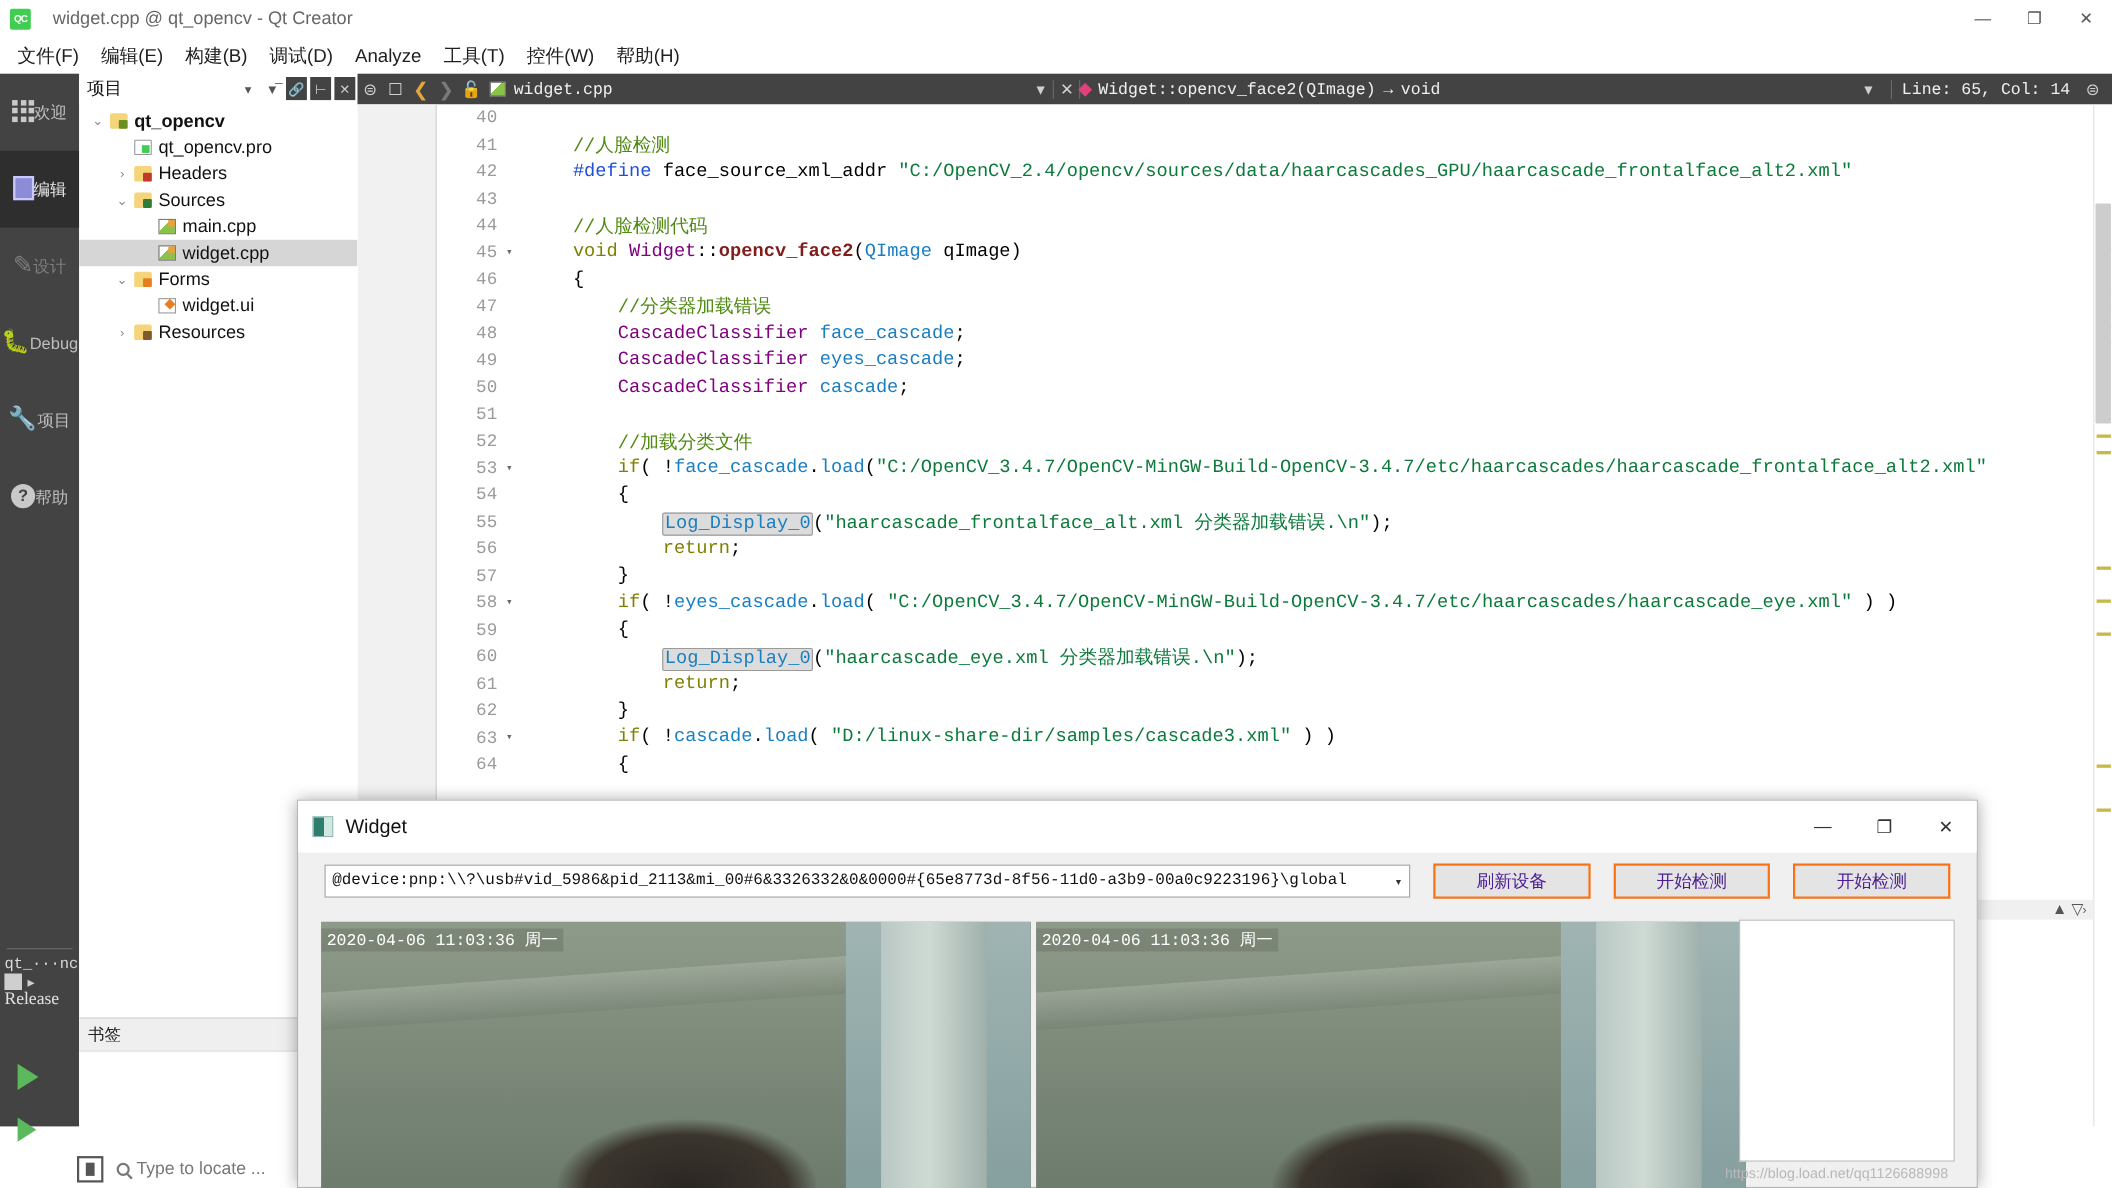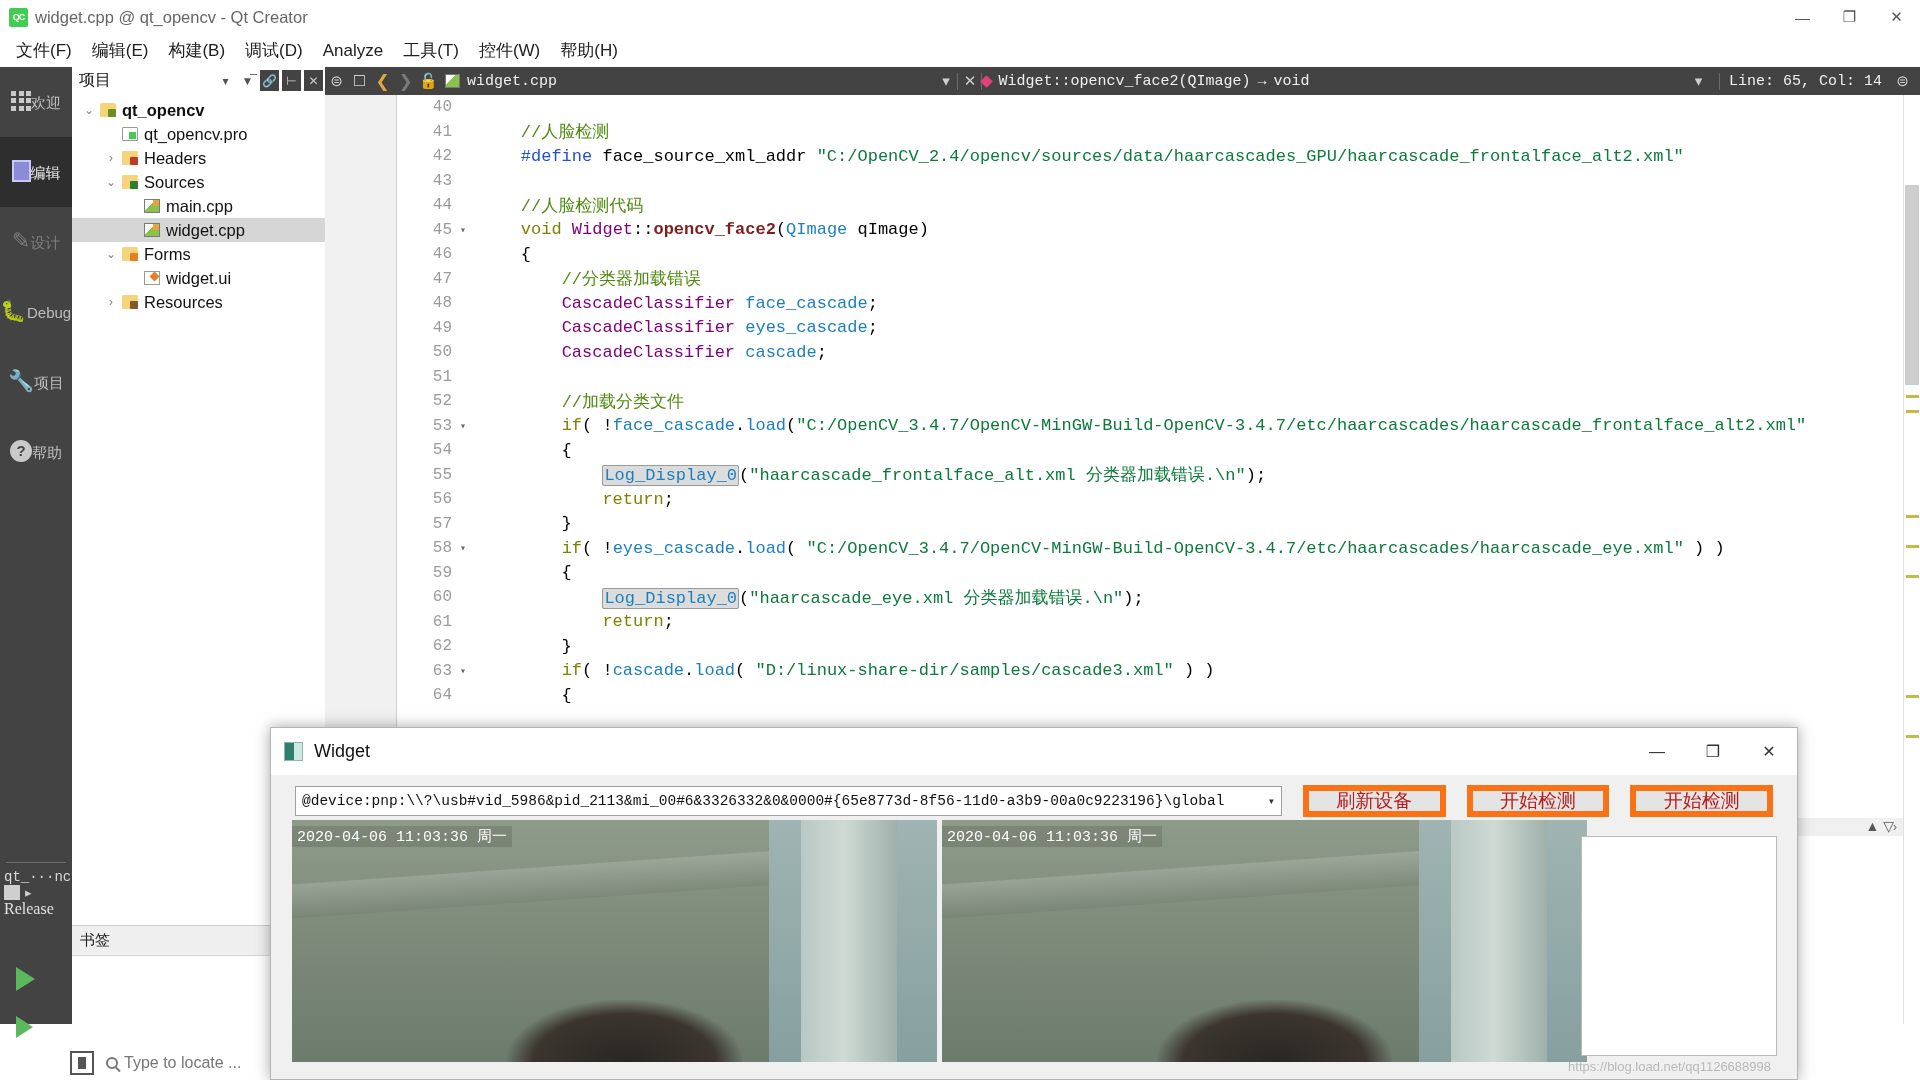--- a/index.html
+++ b/index.html
@@ -8,21 +8,21 @@
 
   #app { position:relative; width:1920px; height:1080px; }
 
   
   .titlebar { position:absolute; left:0; top:0; width:1920px; height:34px;
               background:#ffffff; display:flex; align-items:center; }
   .qc-logo { width:19px; height:19px; margin-left:9px; background:#41cd52;
              border-radius:2px; color:#fff; font-size:9px; font-weight:bold;
              display:flex; align-items:center; justify-content:center;
              font-family:"Liberation Sans", sans-serif; letter-spacing:-1px;}
-  .title-text { margin-left:7px; font-size:16.5px; color:#666; }
+  .title-text { margin-left:20px; font-size:16.5px; color:#666; }
   .wbtns { position:absolute; right:0; top:0; height:34px; display:flex; }
   .wbtn { width:47px; height:34px; display:flex; align-items:center;
           justify-content:center; color:#555; font-size:15px; }
 
   
   .menubar { position:absolute; left:0; top:34px; width:1736px; height:33px;
              background:#fff; display:flex; align-items:center; padding-left:6px; }
   .menu-item { font-size:17px; color:#202020; padding:3px 10px; }
 
   
@@ -197,25 +197,25 @@
   .dlg-wb { width:56px; display:flex; align-items:center; justify-content:center;
             color:#333; font-size:16px; }
 
   .dlg-row { height:52px; display:flex; align-items:center; padding:0 24px; gap:21px; }
   .combo { flex:none; width:987px; height:30px; background:#fff;
            border:1px solid #a0a0a0; display:flex; align-items:center;
            padding:0 6px; font-family:"Liberation Mono", monospace;
            font-size:14.5px; color:#111; white-space:nowrap; overflow:hidden; }
   .combo .cval { flex:1 1 auto; overflow:hidden; }
   .combo .carrow { flex:none; color:#333; font-size:12px; padding-left:6px; }
-  .dbtn { width:160px; height:32px; background:#e4e4e4; border:6px solid #f97316;
-          font-size:19px; color:#b91c1c; display:flex; align-items:center;
+  .dbtn { width:160px; height:32px; background:#e4e4e4; border:2px solid #f97316;
+          font-size:16px; color:#4c1d95; display:flex; align-items:center;
           justify-content:center; }
 
-  .videos { position:absolute; left:1px; top:92px; width:1526px; height:242px;
+  .videos { position:absolute; left:1px; top:110px; width:1526px; height:242px;
             display:flex; gap:5px; padding:0 20px; }
   .vid { position:relative; width:645px; height:242px; overflow:hidden;
          background:#7d8a7a; }
   .vid .sky { position:absolute; inset:0;
               background:linear-gradient(180deg,#8f9b8a 0%,#7f8c7c 42%,#6d7b6d 100%); }
   .vid .wallR { position:absolute; right:0; top:0; width:168px; height:242px;
                 background:linear-gradient(180deg,#9fb4b3 0%,#86a09f 100%); }
   .vid .pillar { position:absolute; right:40px; top:0; width:96px; height:242px;
                  background:linear-gradient(90deg,#b9c8c4 0%,#cfdad4 45%,#9fb0ab 100%); }
   .vid .edge { position:absolute; left:0; top:42px; width:100%; height:34px;

